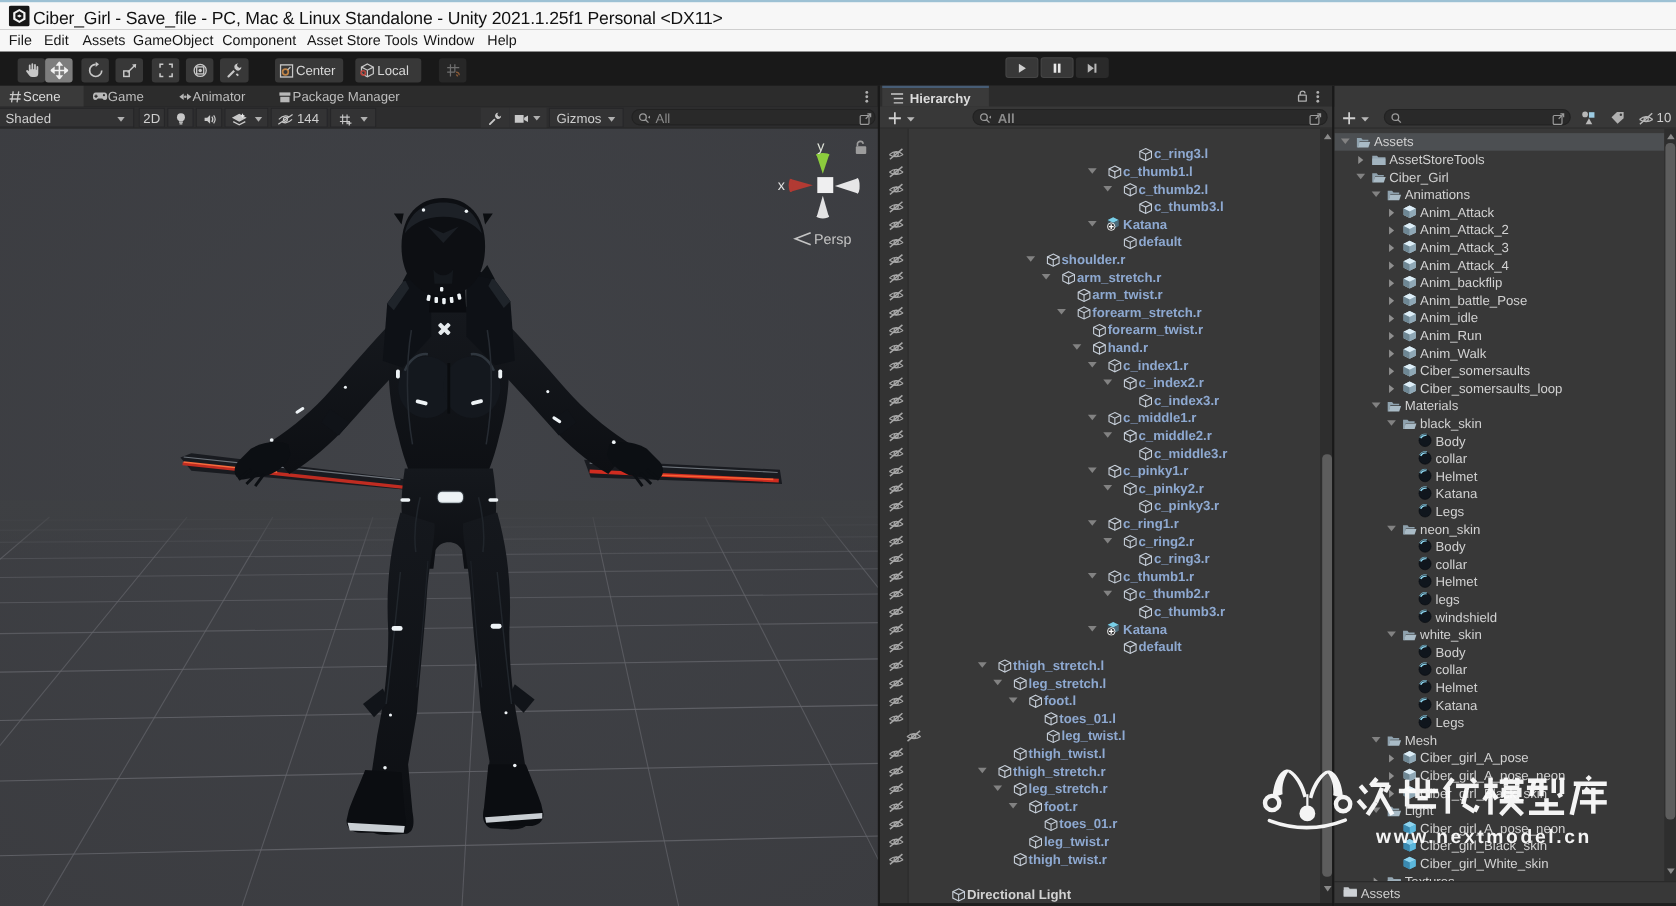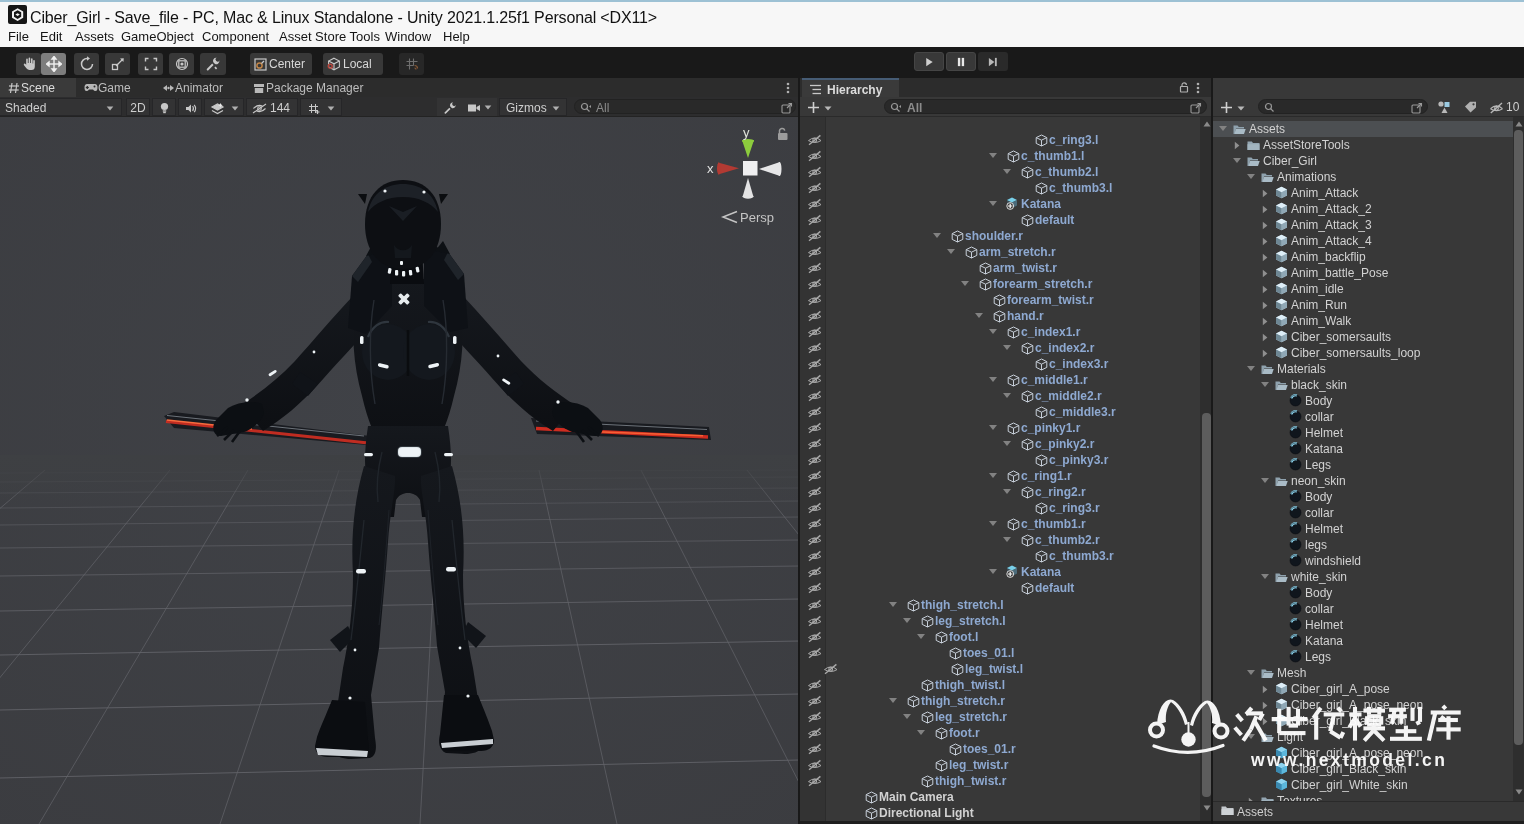--- a/index.html
+++ b/index.html
@@ -1207,29 +1207,20 @@
             <line x1="3" y1="10.8" x2="14.4" y2="1.4" stroke-width="1.4"></line>
           </g>
         </svg>
         <svg class="abs" style="left:121px;top:2px" width="13" height="13" viewBox="0 0 13 13">
           <g fill="none" stroke="#c7cfd9" stroke-width="1">
             <path d="M6.5 1 L11.8 3.6 L11.8 9.4 L6.5 12 L1.2 9.4 L1.2 3.6 Z"></path>
             <path d="M1.2 3.6 L6.5 6.2 L11.8 3.6 M6.5 6.2 L6.5 12"></path>
           </g>
         </svg>
         <span class="txt tree-blue" style="left:135px">thigh_twist.r</span>
-      </div>
-      <div class="row" style="left:0;top:672px;width:400px">
-        <svg class="abs" style="left:65px;top:2px" width="13" height="13" viewBox="0 0 13 13">
-          <g fill="none" stroke="#c7cfd9" stroke-width="1">
-            <path d="M6.5 1 L11.8 3.6 L11.8 9.4 L6.5 12 L1.2 9.4 L1.2 3.6 Z"></path>
-            <path d="M1.2 3.6 L6.5 6.2 L11.8 3.6 M6.5 6.2 L6.5 12"></path>
-          </g>
-        </svg>
-        <span class="txt tree-gray" style="left:79px">Main Camera</span>
       </div>
       <div class="row" style="left:0;top:688px;width:400px">
         <svg class="abs" style="left:65px;top:2px" width="13" height="13" viewBox="0 0 13 13">
           <g fill="none" stroke="#c7cfd9" stroke-width="1">
             <path d="M6.5 1 L11.8 3.6 L11.8 9.4 L6.5 12 L1.2 9.4 L1.2 3.6 Z"></path>
             <path d="M1.2 3.6 L6.5 6.2 L11.8 3.6 M6.5 6.2 L6.5 12"></path>
           </g>
         </svg>
         <span class="txt tree-gray" style="left:79px">Directional Light</span>
       </div>

